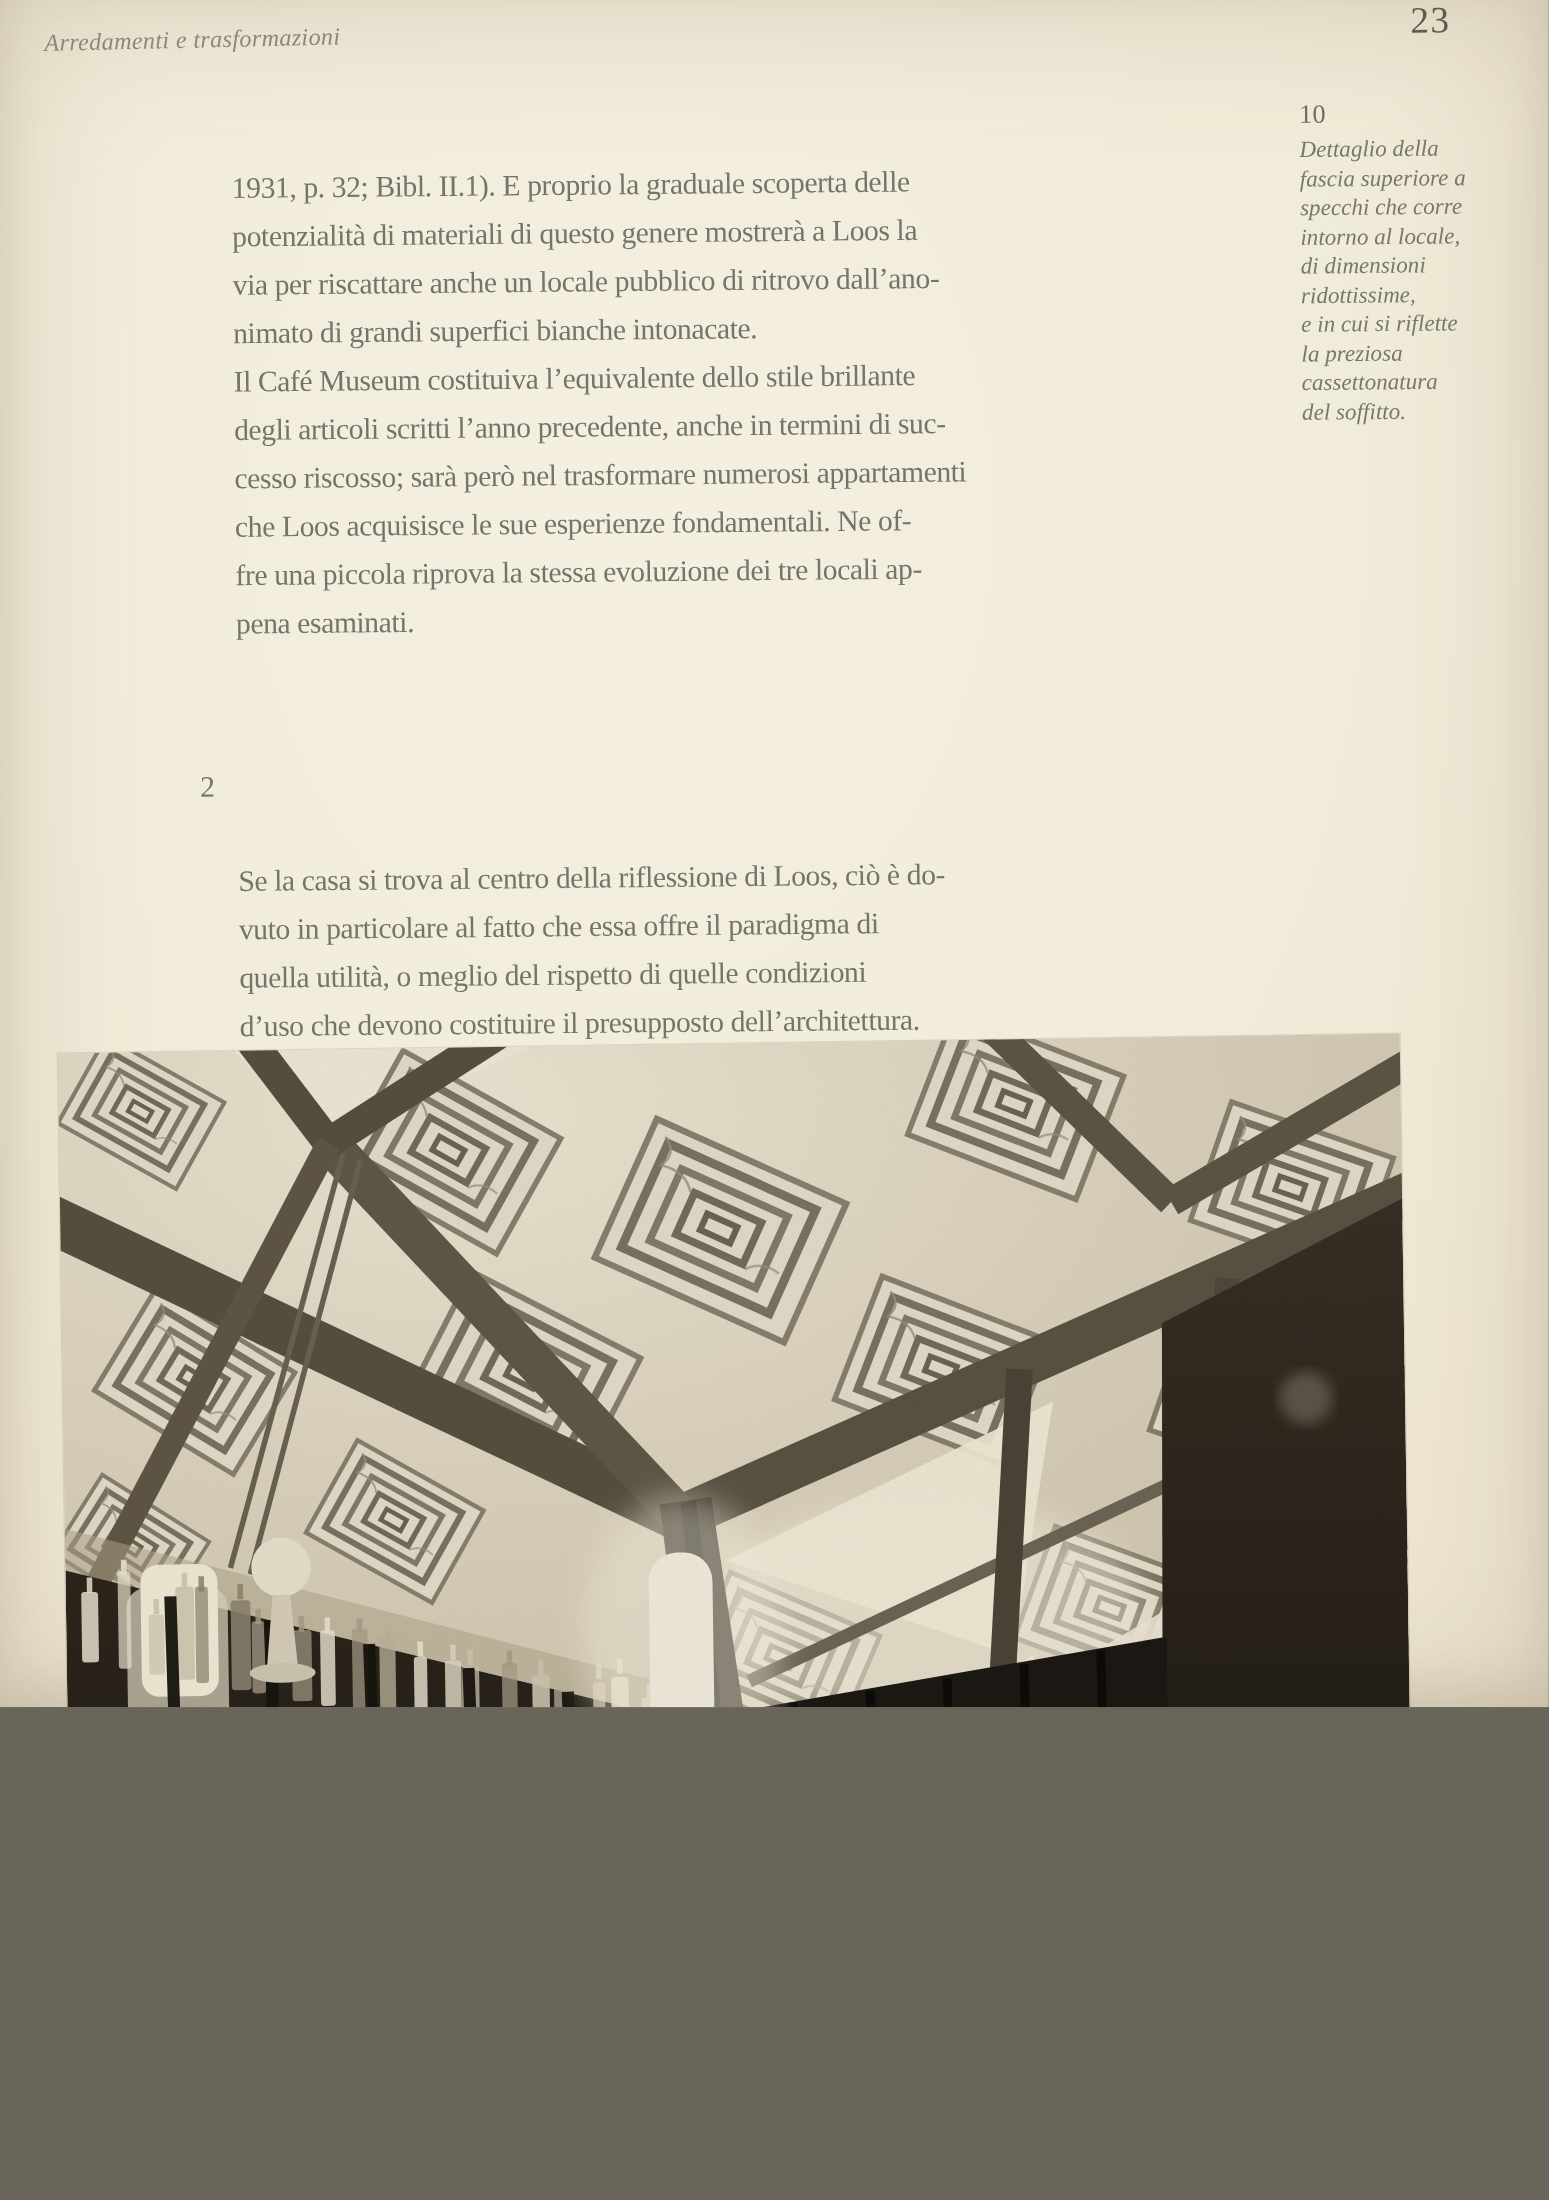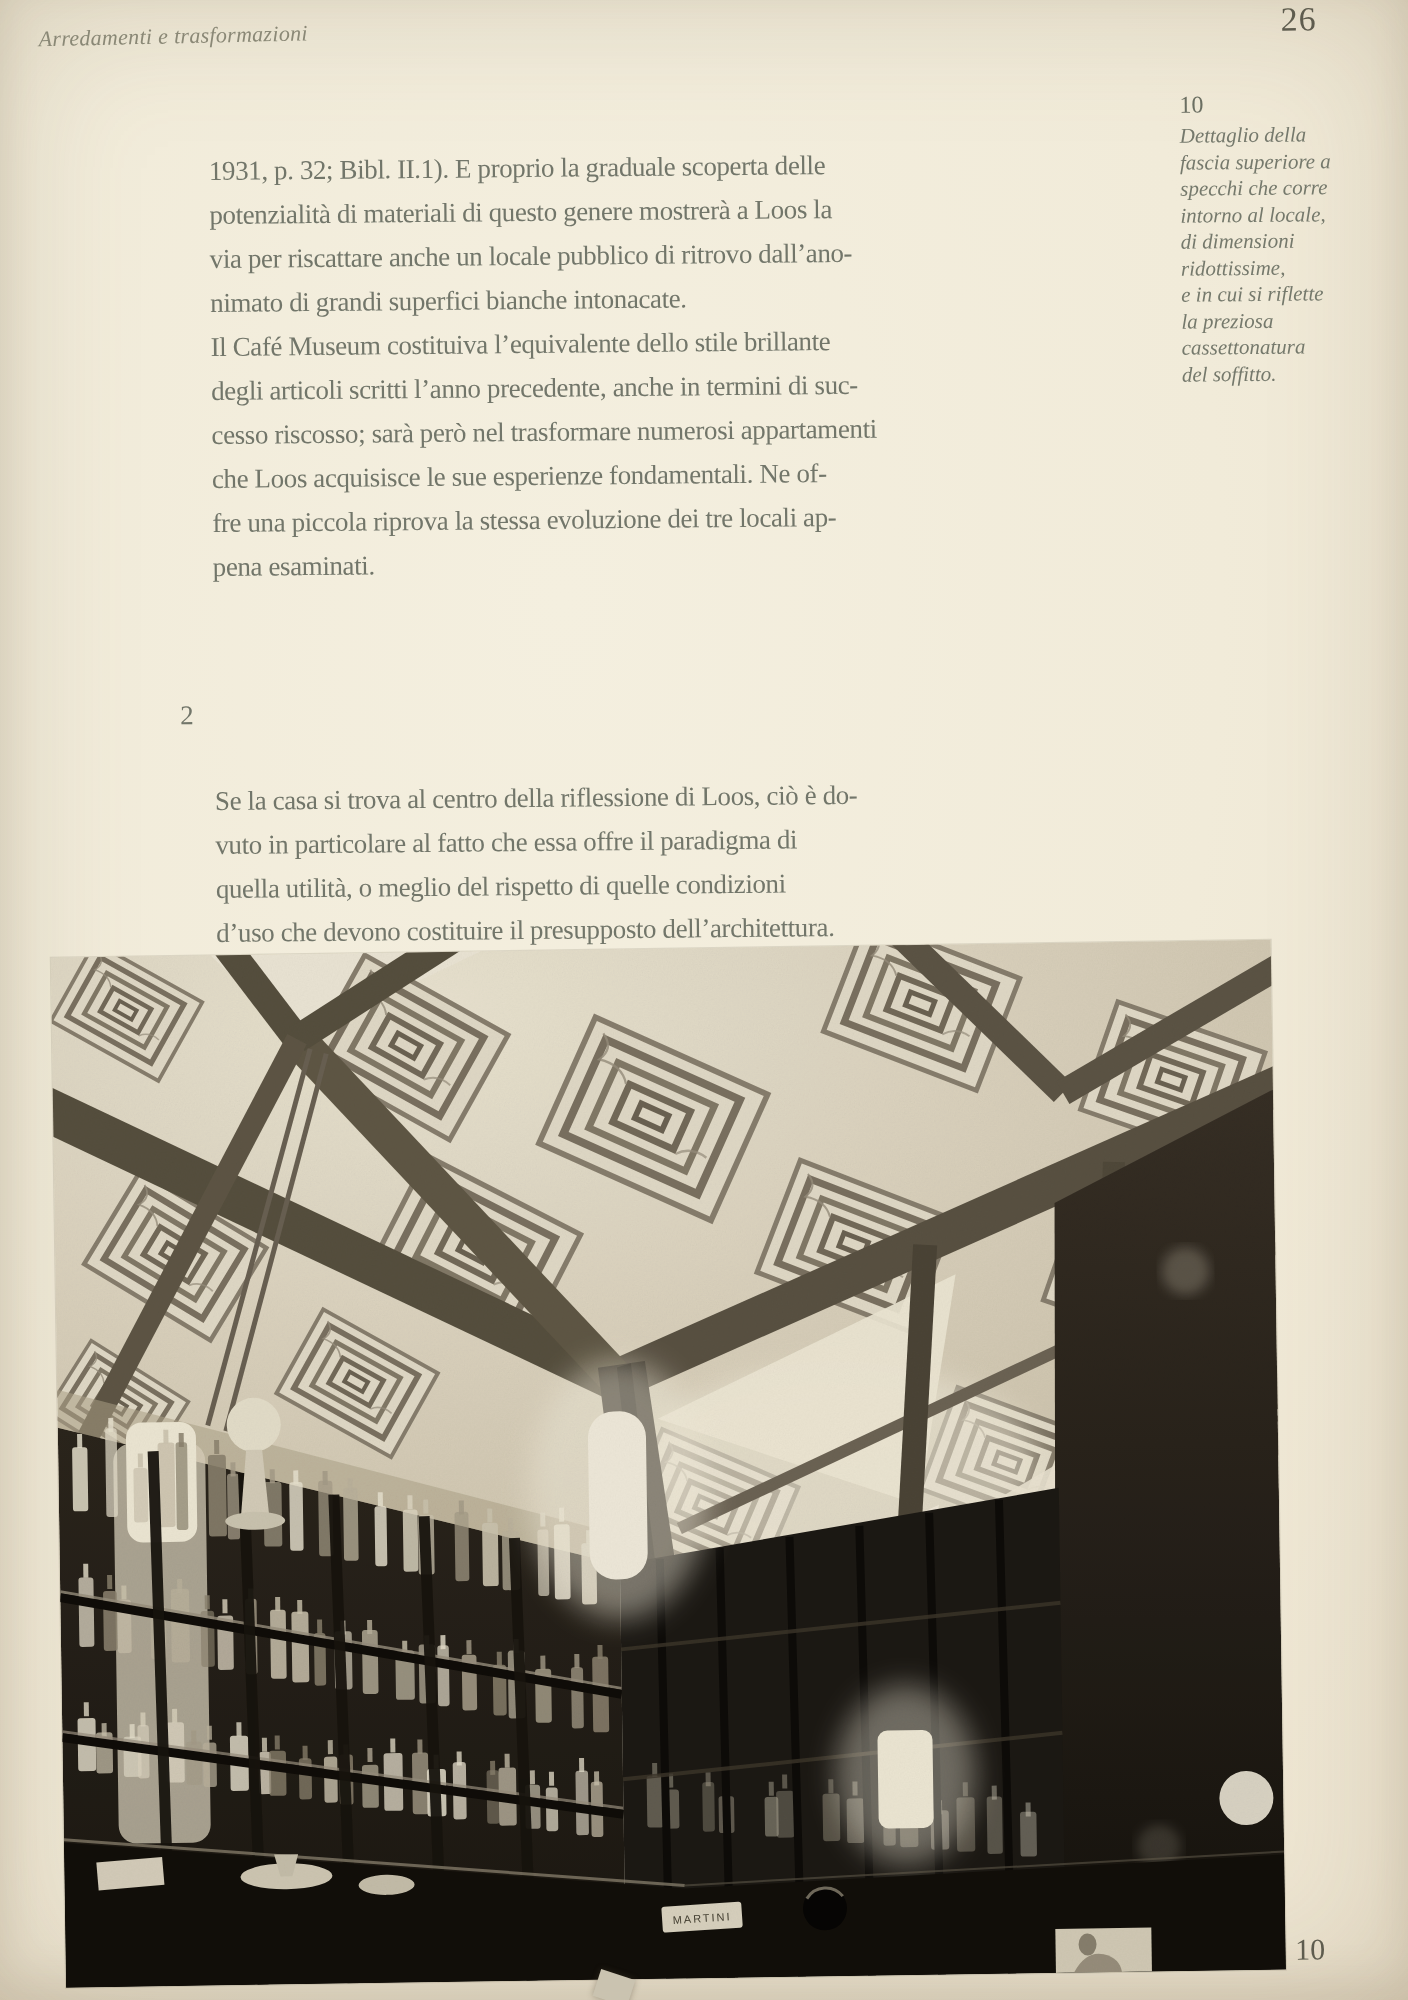--- a/index.html
+++ b/index.html
@@ -1,17 +1,17 @@
 <!DOCTYPE html>
 <html><head>
 <meta charset="utf-8">
 <style>
   html,body{margin:0;padding:0;background:#6a655b;}
   .page{
-    position:relative;width:1408px;height:2000px;margin:0 auto;overflow:hidden;
+    position:relative;width:1408px;height:1552px;margin:0 auto;overflow:hidden;
     background:
       radial-gradient(ellipse at 40% 30%, #f4efdf 0%, #f1ebd9 55%, #ece3cf 100%);
     box-shadow:inset 0 0 140px rgba(118,98,68,.22), inset 0 -18px 40px rgba(110,92,62,.14);
     font-family:"Liberation Serif","DejaVu Serif",serif;
   }
   .tilt{position:absolute;inset:0;transform:rotate(-0.55deg);transform-origin:52% 40%;}
   .running-head{
     position:absolute;left:46px;top:18px;font-style:italic;font-size:22px;
     color:#8a8876;letter-spacing:.3px;transform:rotate(-0.7deg);
   }
@@ -50,21 +50,21 @@
   }
 </style>
 </head>
 <body>
 
 <div class="page">
   <div class="tilt">
 
     <div class="running-head">Arredamenti e trasformazioni</div>
 
-    <div class="page-number">26</div>
+    <div class="page-number">23</div>
 
     <div class="body-text">
       <div>1931, p. 32; Bibl. II.1). E proprio la graduale scoperta delle
 potenzialità di materiali di questo genere mostrerà a Loos la
 via per riscattare anche un locale pubblico di ritrovo dall’ano-
 nimato di grandi superfici bianche intonacate.
 Il Café Museum costituiva l’equivalente dello stile brillante
 degli articoli scritti l’anno precedente, anche in termini di suc-
 cesso riscosso; sarà però nel trasformare numerosi appartamenti
 che Loos acquisisce le sue esperienze fondamentali. Ne of-

